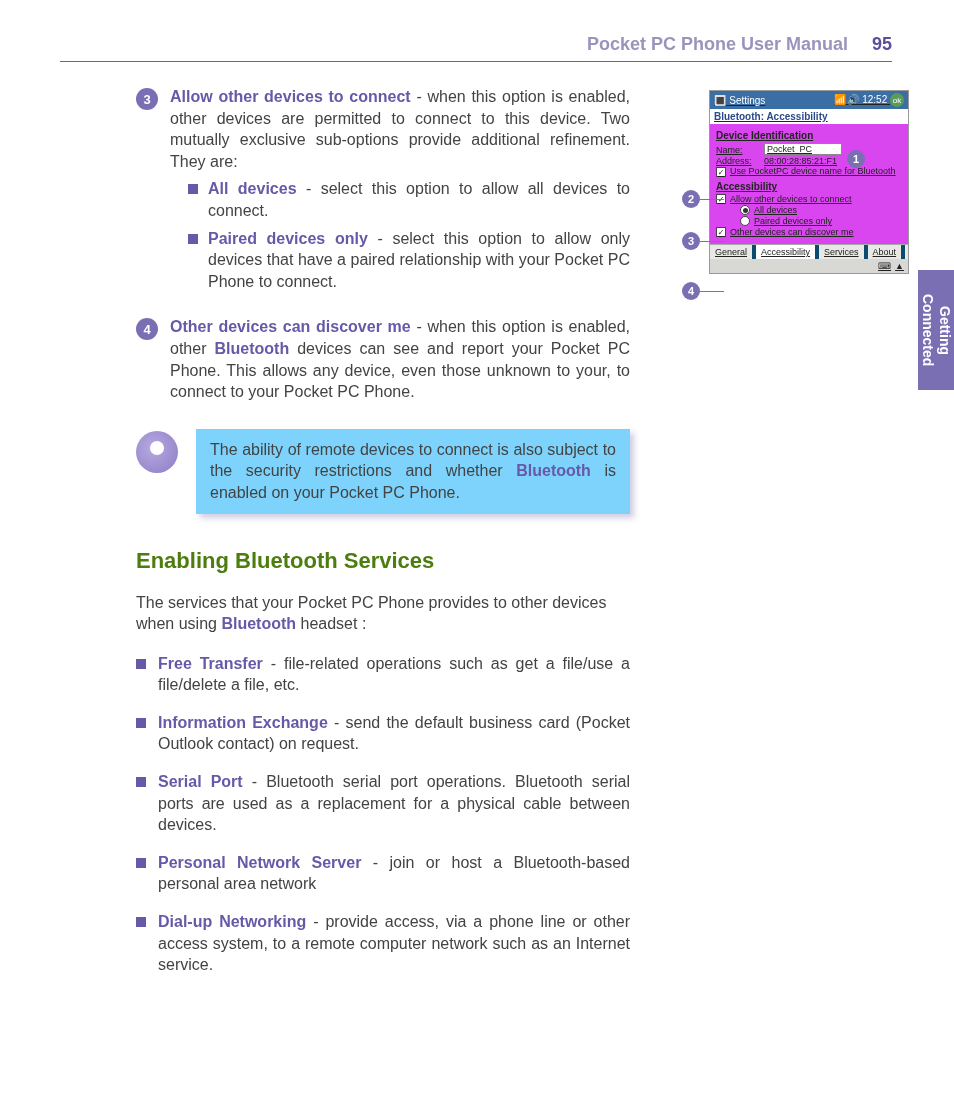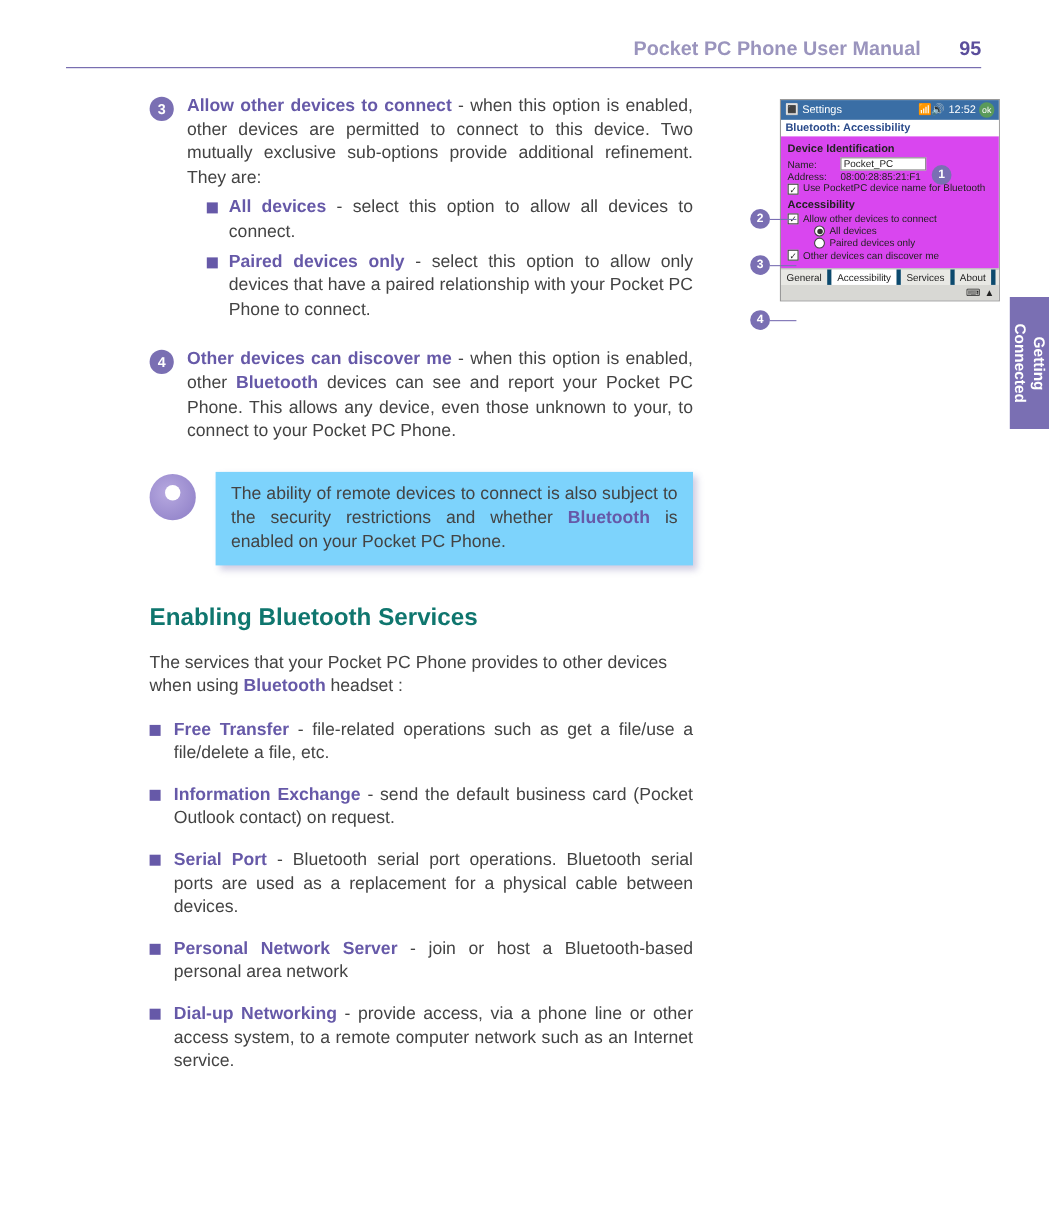--- a/index.html
+++ b/index.html
@@ -12,21 +12,21 @@
     color: #333;
   }
   .header {
     position: absolute;
     top: 34px;
     left: 60px;
     right: 62px;
     display: flex;
     justify-content: flex-end;
     align-items: baseline;
-    gap: 35px;
+    gap: 24px;
     border-bottom: 1px solid #6a5fa8;
     padding-bottom: 6px;
   }
   .header-title {
     color: #9a94bd;
     font-weight: bold;
     font-size: 18px;
   }
   .header-page {
     color: #5b4e9c;
@@ -148,21 +148,21 @@
     flex: 1;
     background: #7dd3fc;
     padding: 10px 14px;
     font-size: 16px;
     line-height: 1.35;
     text-align: justify;
     color: #434343;
     box-shadow: 4px 4px 6px rgba(100,90,160,0.3);
   }
   h2.section {
-    color: #0f766e;
+    color: #4d7c0f;
     font-size: 22px;
     font-weight: bold;
     margin: 8px 0 18px 0;
   }
   .intro {
     font-size: 16px;
     line-height: 1.35;
     color: #434343;
     margin-bottom: 18px;
   }
@@ -188,20 +188,21 @@
     left: 684px;
     width: 225px;
   }
   .shot {
     border: 1px solid #999;
     width: 200px;
     margin-left: 25px;
     background: #fff;
     font-size: 10px;
     color: #222;
+    text-decoration: underline;
   }
   .shot-bar {
     background: #3a6ea5;
     color: #fff;
     display: flex;
     align-items: center;
     justify-content: space-between;
     padding: 2px 4px;
     font-size: 10px;
   }

